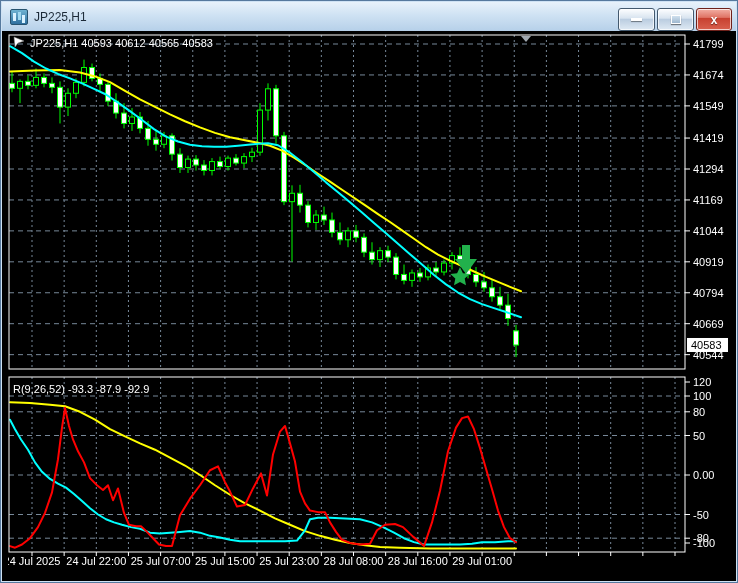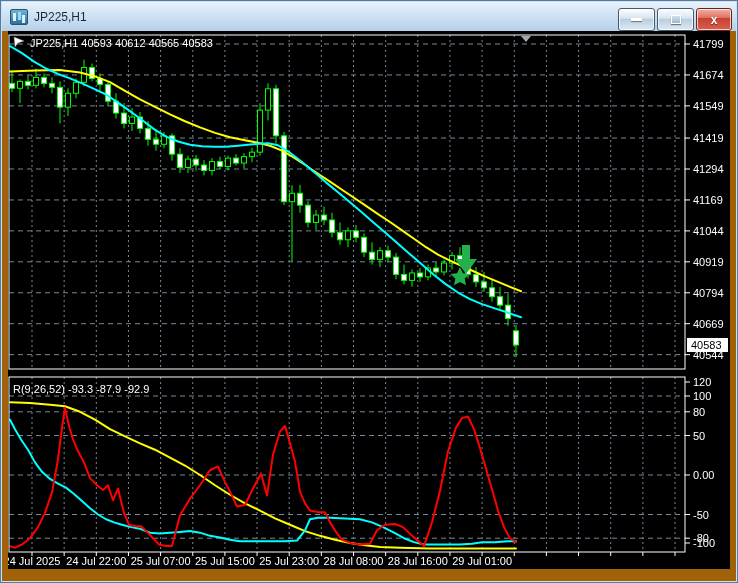--- a/index.html
+++ b/index.html
@@ -1,16 +1,16 @@
 <!DOCTYPE html>
 <html><head>
 <meta charset="utf-8">
 <style>
   html,body{margin:0;padding:0;background:#dfe9f5;font-family:"Liberation Sans",sans-serif;}
-  .window{position:relative;width:738px;height:583px;background:#a16207;
+  .window{position:relative;width:738px;height:583px;background:#000000;
     box-shadow:inset 0 0 0 1px #56799e, inset 0 0 0 2px #cfe2f4;overflow:hidden;}
   .titlebar{position:absolute;left:2px;top:2px;right:2px;height:29px;
     background:linear-gradient(#e8f2fb,#cfe2f3 45%,#b6d0e9);display:flex;align-items:center;}
   .title-icon{width:16px;height:14px;margin-left:8px;margin-right:6px;position:relative;
     background:linear-gradient(#6fb3d2,#2f6f9f);border:1px solid #27536f;border-radius:2px;}
   .title-icon::after{content:"";position:absolute;left:2px;top:3px;width:3px;height:8px;background:#d9f2ff;box-shadow:5px -1px 0 #9fd8f0, 9px 2px 0 #d9f2ff;}
   .title-text{font-size:12px;color:#1c2a38;}
   .winbtns{position:absolute;right:6px;top:8px;display:flex;gap:2px;}
   .wbtn{width:35px;height:21px;border:1px solid #43596e;border-radius:3px;
     background:linear-gradient(#fdfeff,#d7e3ef 45%,#b8cbdf 46%,#dfeaf4);

